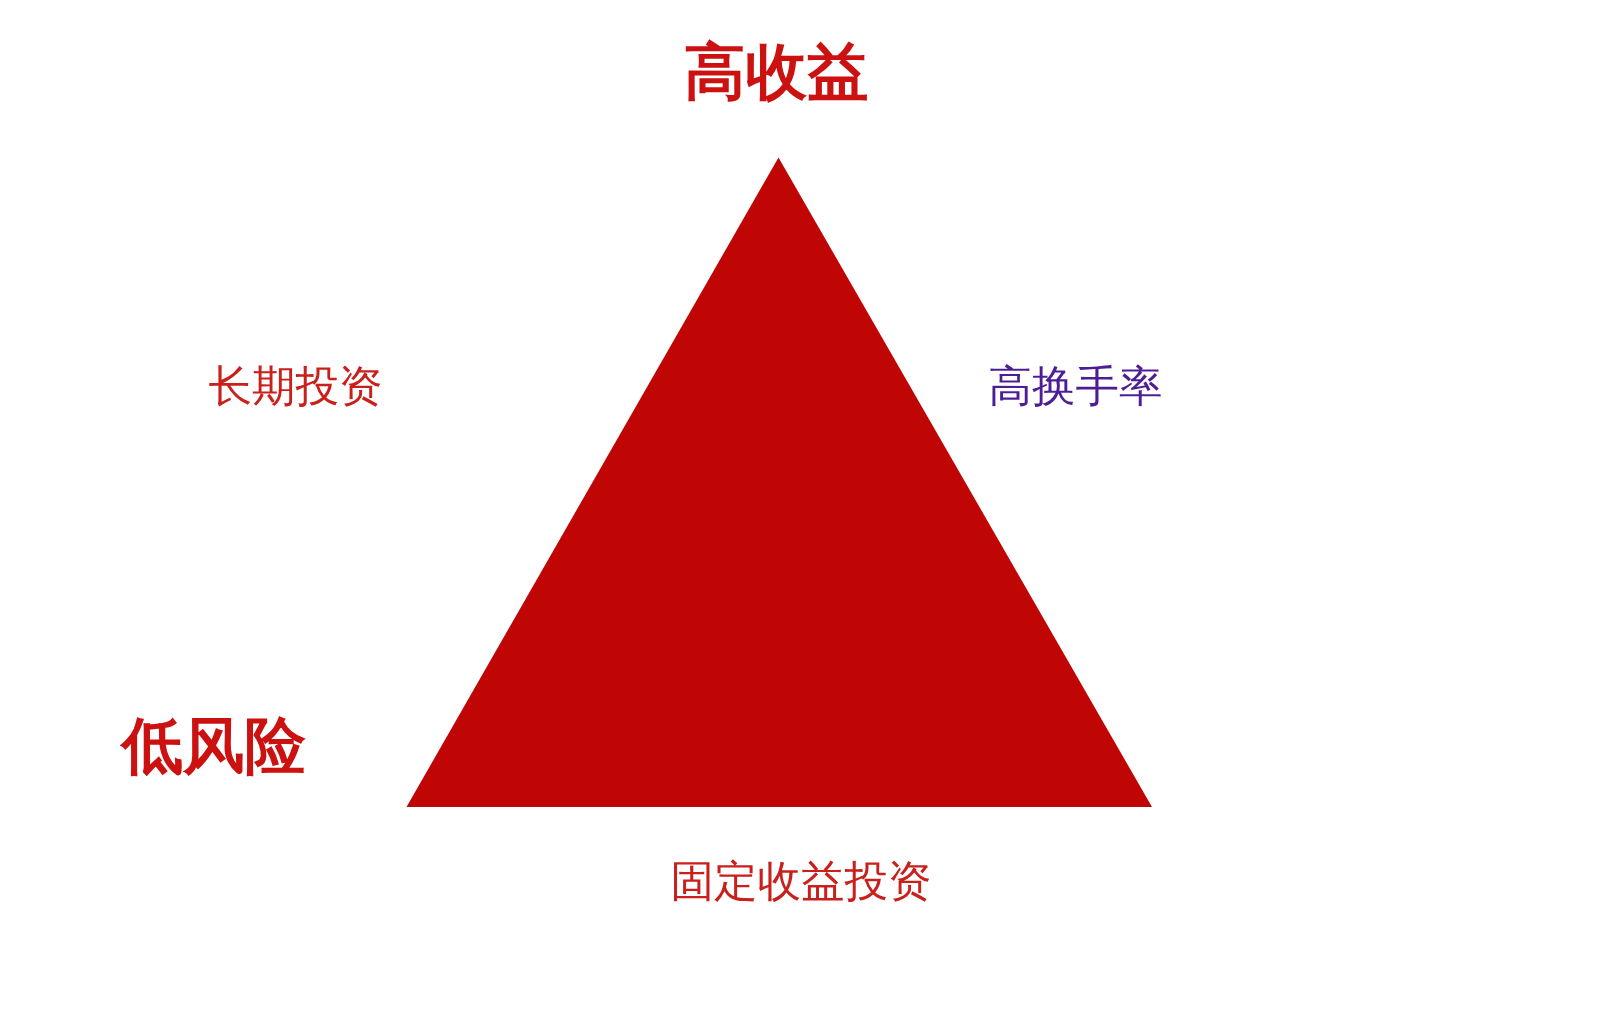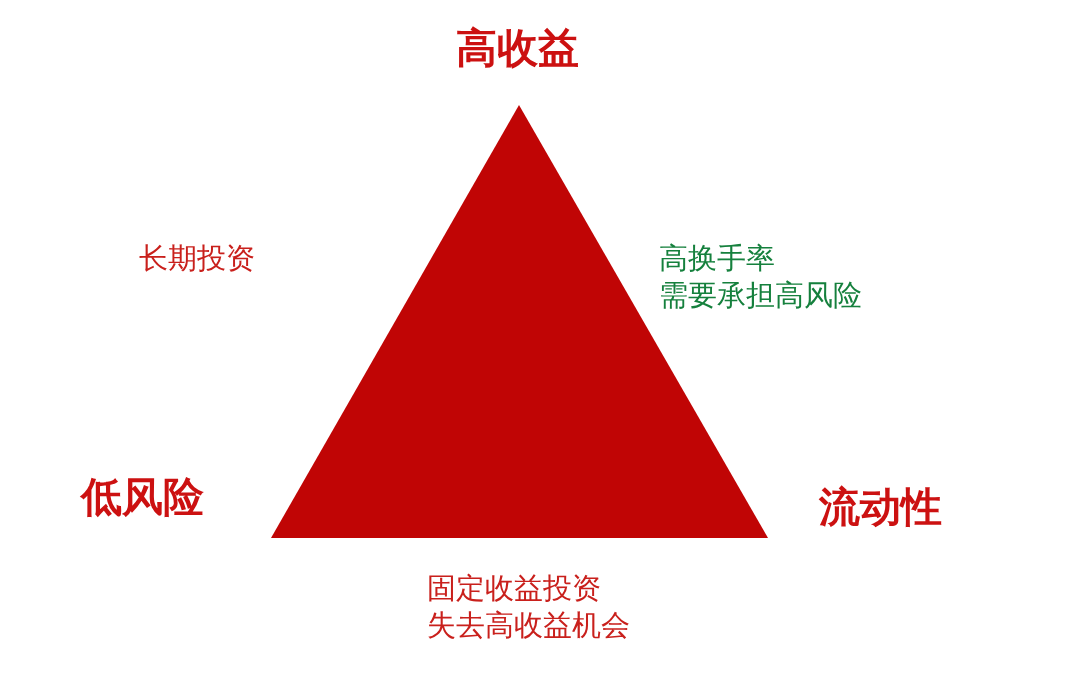--- a/index.html
+++ b/index.html
@@ -95,29 +95,26 @@
 <div id="diagram" style="background: rgb(255, 255, 255);">
 
   <svg id="triangle-svg" viewBox="0 0 1080 673" xmlns="http://www.w3.org/2000/svg">
     <polygon id="triangle-polygon" points="519,105 768,538 271,538" fill="#c00505"></polygon>
   </svg>
 
   <div class="vertex-label" id="label-top" style="color: rgb(204, 17, 17);">高收益</div>
 
   <div class="vertex-label" id="label-bottom-left" style="color: rgb(204, 17, 17);">低风险</div>
 
-  <div class="vertex-label" id="label-bottom-right" style="color: rgb(204, 17, 17);">流动性</div>
 
   <div class="side-text" id="text-left" style="color: rgb(201, 32, 28); text-align: right;">
     <span class="line">长期投资</span>
   </div>
 
-  <div class="side-text" id="text-right" style="color: #15803d;">
+  <div class="side-text" id="text-right" style="color: #4c1d95;">
     <span class="line">高换手率</span>
-    <span class="line">需要承担高风险</span>
   </div>
 
-  <div class="side-text" id="text-bottom" style="color: rgb(201, 32, 28);">
+  <div class="side-text" id="text-bottom" style="color: rgb(201, 32, 28); margin-left: 20px;">
     <span class="line">固定收益投资</span>
-    <span class="line">失去高收益机会</span>
   </div>
 
 </div>
 
 </body></html>

